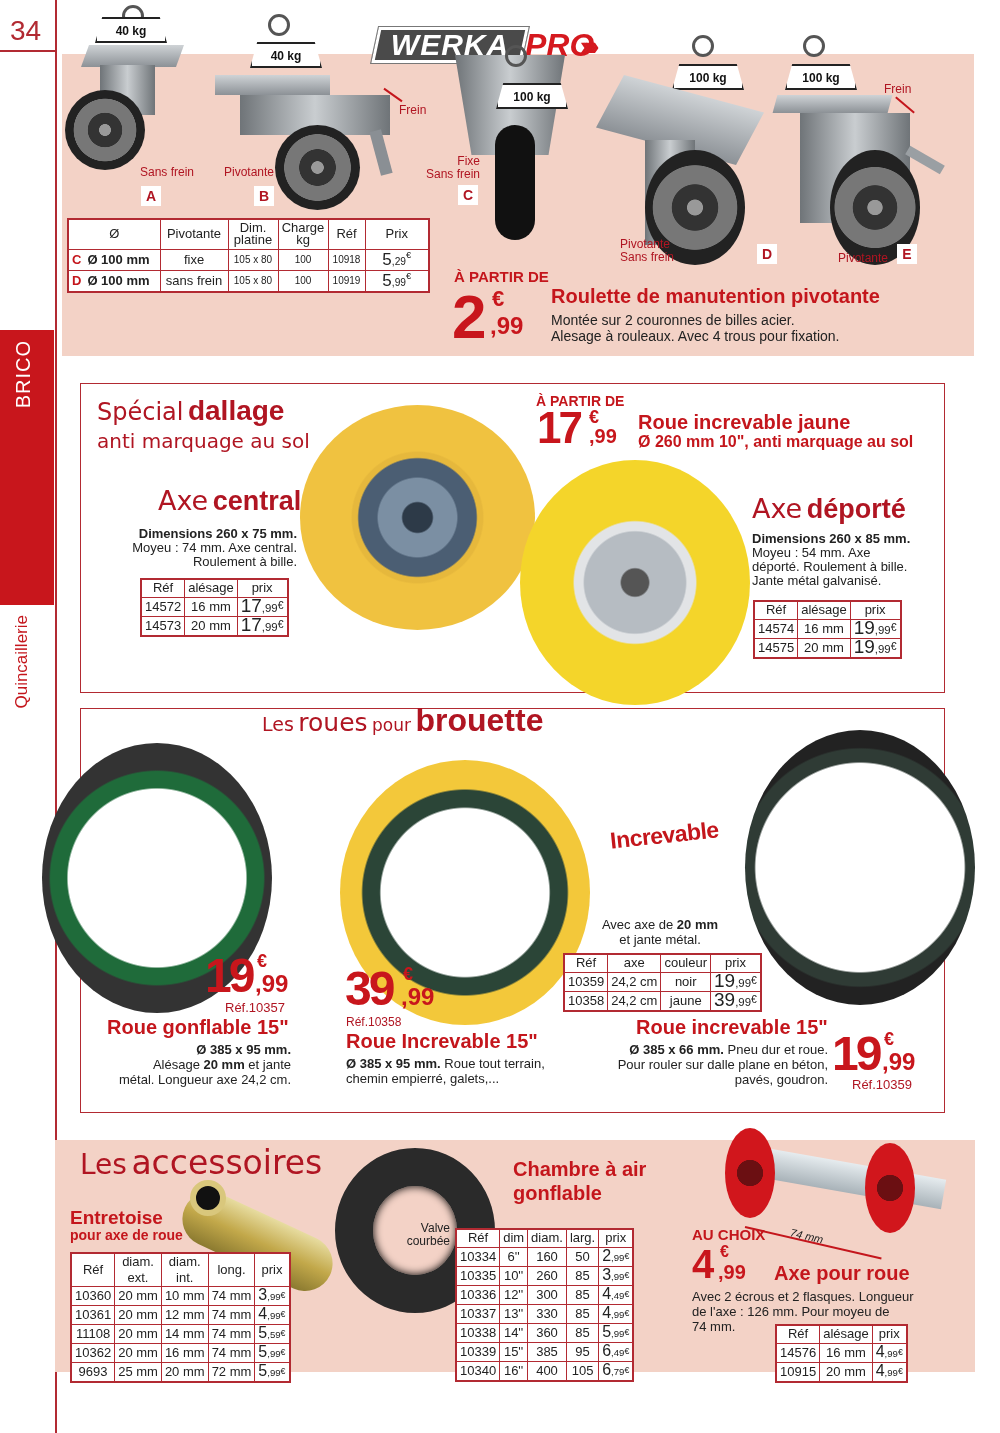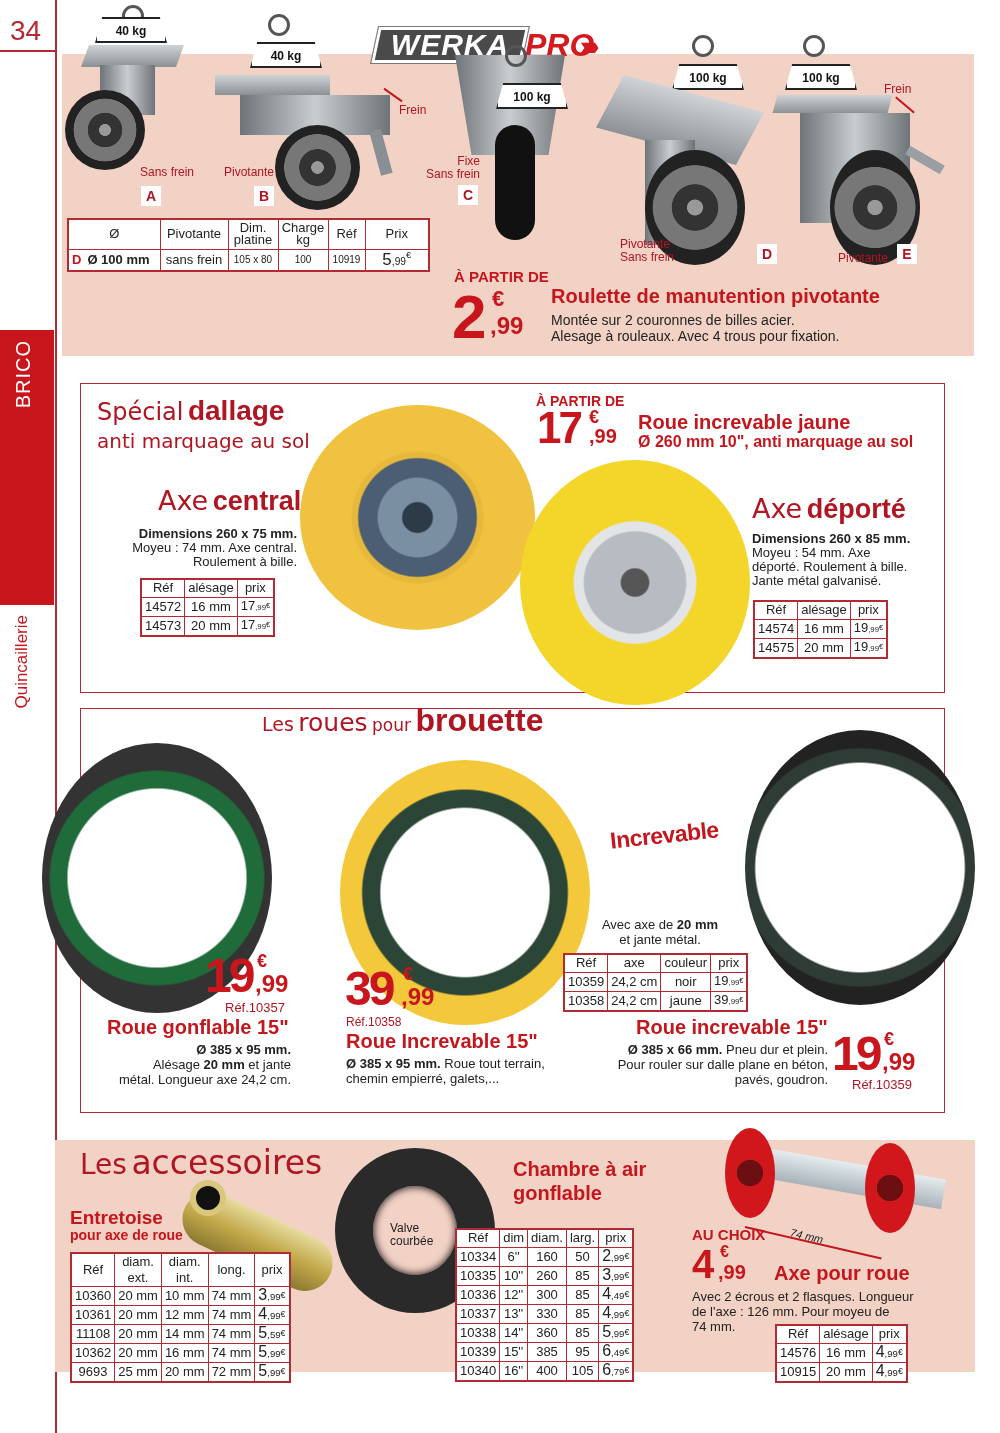--- a/index.html
+++ b/index.html
@@ -65,21 +65,21 @@
   .heading-light { color: #b01522; font-family: "DejaVu Sans", sans-serif; font-weight: normal; }
 
   .wheel-yellow { border-radius: 50%; background: radial-gradient(circle, #2d3a48 0 9%, #7b8fa3 10% 24%, #4b5e73 25% 36%, #e6b83c 37% 40%, #f0c240 41% 90%, #d9a930 91% 100%); }
   .wheel-yellow2 { border-radius: 50%; background: radial-gradient(circle, #555 0 8%, #b6bcc2 9% 30%, #e2e4e6 31% 36%, #f4d52a 37% 100%); }
   .wheel-black-green { border-radius: 50%; background: radial-gradient(circle, #fff 0 50%, #1f6b3a 51% 60%, #333 61% 100%); }
   .wheel-yellow-black { border-radius: 50%; background: radial-gradient(circle, #fff 0 46%, #2b4537 47% 56%, #f3c83a 57% 100%); }
   .wheel-black { border-radius: 50%; background: radial-gradient(circle, #fff 0 58%, #2f3b35 59% 66%, #222 67% 100%); }
 
   .sm-tbl { font-size: 13px; }
   .sm-tbl td { height: 18px; line-height: 16px; }
-  .sm-tbl .price { font-size: 13px; }
+  .sm-tbl .price { font-size: 19px; }
 
   
   .sec4 { left: 55px; top: 1140px; width: 920px; height: 232px; background: #f3d2c6; }
   .acc-tbl td { font-size: 13px; height: 18px; line-height: 16px; }
   .acc-tbl .price { font-size: 16px; }
 </style>
 </head>
 <body>
 
 <div class="abs rail-line"></div>
@@ -165,20 +165,28 @@
   <tbody>
       <tr>
     <th style="width:92px">Ø</th>
     <th style="width:68px">Pivotante</th>
     <th style="width:50px"><span>Dim.</span><br><span>platine</span></th>
     <th style="width:50px"><span>Charge</span><br><span>kg</span></th>
     <th style="width:37px">Réf</th>
     <th>Prix</th>
   </tr>
   <tr>
+    <td class="d"><b>C</b><span>Ø 100 mm</span></td>
+    <td>fixe</td>
+    <td class="sm">105 x 80</td>
+    <td class="sm">100</td>
+    <td class="sm">10918</td>
+    <td class="price"><span>5</span><small>,29</small><sup>€</sup></td>
+  </tr>
+  <tr>
     <td class="d"><b>D</b><span>Ø 100 mm</span></td>
     <td>sans frein</td>
     <td class="sm">105 x 80</td>
     <td class="sm">100</td>
     <td class="sm">10919</td>
     <td class="price"><span>5</span><small>,99</small><sup>€</sup></td>
   </tr>
 </tbody>
   </table>
 
@@ -335,21 +343,21 @@
   <tr>
     <td>10358</td>
     <td>24,2 cm</td>
     <td>jaune</td>
     <td class="price"><span>39</span><small>,99</small><sup>€</sup></td>
   </tr>
 </tbody>
   </table>
 <div class="abs" style="left:636px;top:1016px;font-size:20px;font-weight:bold;color:#c4161c;">Roue increvable 15"</div>
 <div class="abs" style="left:580px;top:1042px;width:248px;text-align:right;font-size:13px;line-height:15px;">
-  <div><b>Ø 385 x 66 mm.</b> <span>Pneu dur et plein.</span></div>
+  <div><b>Ø 385 x 66 mm.</b> <span>Pneu dur et roue.</span></div>
   <div>Pour rouler sur dalle plane en béton,</div>
   <div>pavés, goudron.</div>
 </div>
 <div class="abs big-price" style="left:832px;top:1030px;">
   <span class="int" style="font-size:48px;">19</span>
   <span class="abs eur" style="left:52px;top:0;font-size:18px;">€</span>
   <span class="abs cents" style="left:50px;top:20px;">,99</span>
 </div>
 <div class="abs" style="left:852px;top:1077px;font-size:13px;color:#b01522;">Réf.10359</div>
 
@@ -407,21 +415,21 @@
     <td>9693</td>
     <td>25 mm</td>
     <td>20 mm</td>
     <td>72 mm</td>
     <td class="price"><span>5</span><small>,99</small><sup>€</sup></td>
   </tr>
 </tbody>
   </table>
 
 <div class="abs" style="left:335px;top:1148px;width:160px;height:165px;border-radius:50%;border:38px solid #2a2a2a;background:transparent;box-shadow:inset 0 0 8px #000;"></div>
-<div class="abs" style="left:390px;top:1222px;width:60px;text-align:left;font-size:12px;line-height:13px;color:#222;">
+<div class="abs" style="left:390px;top:1222px;width:60px;text-align:right;font-size:12px;line-height:13px;color:#222;">
   <div>Valve</div>
   <div>courbée</div>
 </div>
 
 <div class="abs" style="left:497px;top:1157px;font-size:20px;font-weight:bold;color:#c4161c;line-height:24px;margin-left:16px;">
   <div>Chambre à air</div>
   <div>gonflable</div>
 </div>
 
 <table class="abs tbl acc-tbl" style="left:455px;top:1228px;">

